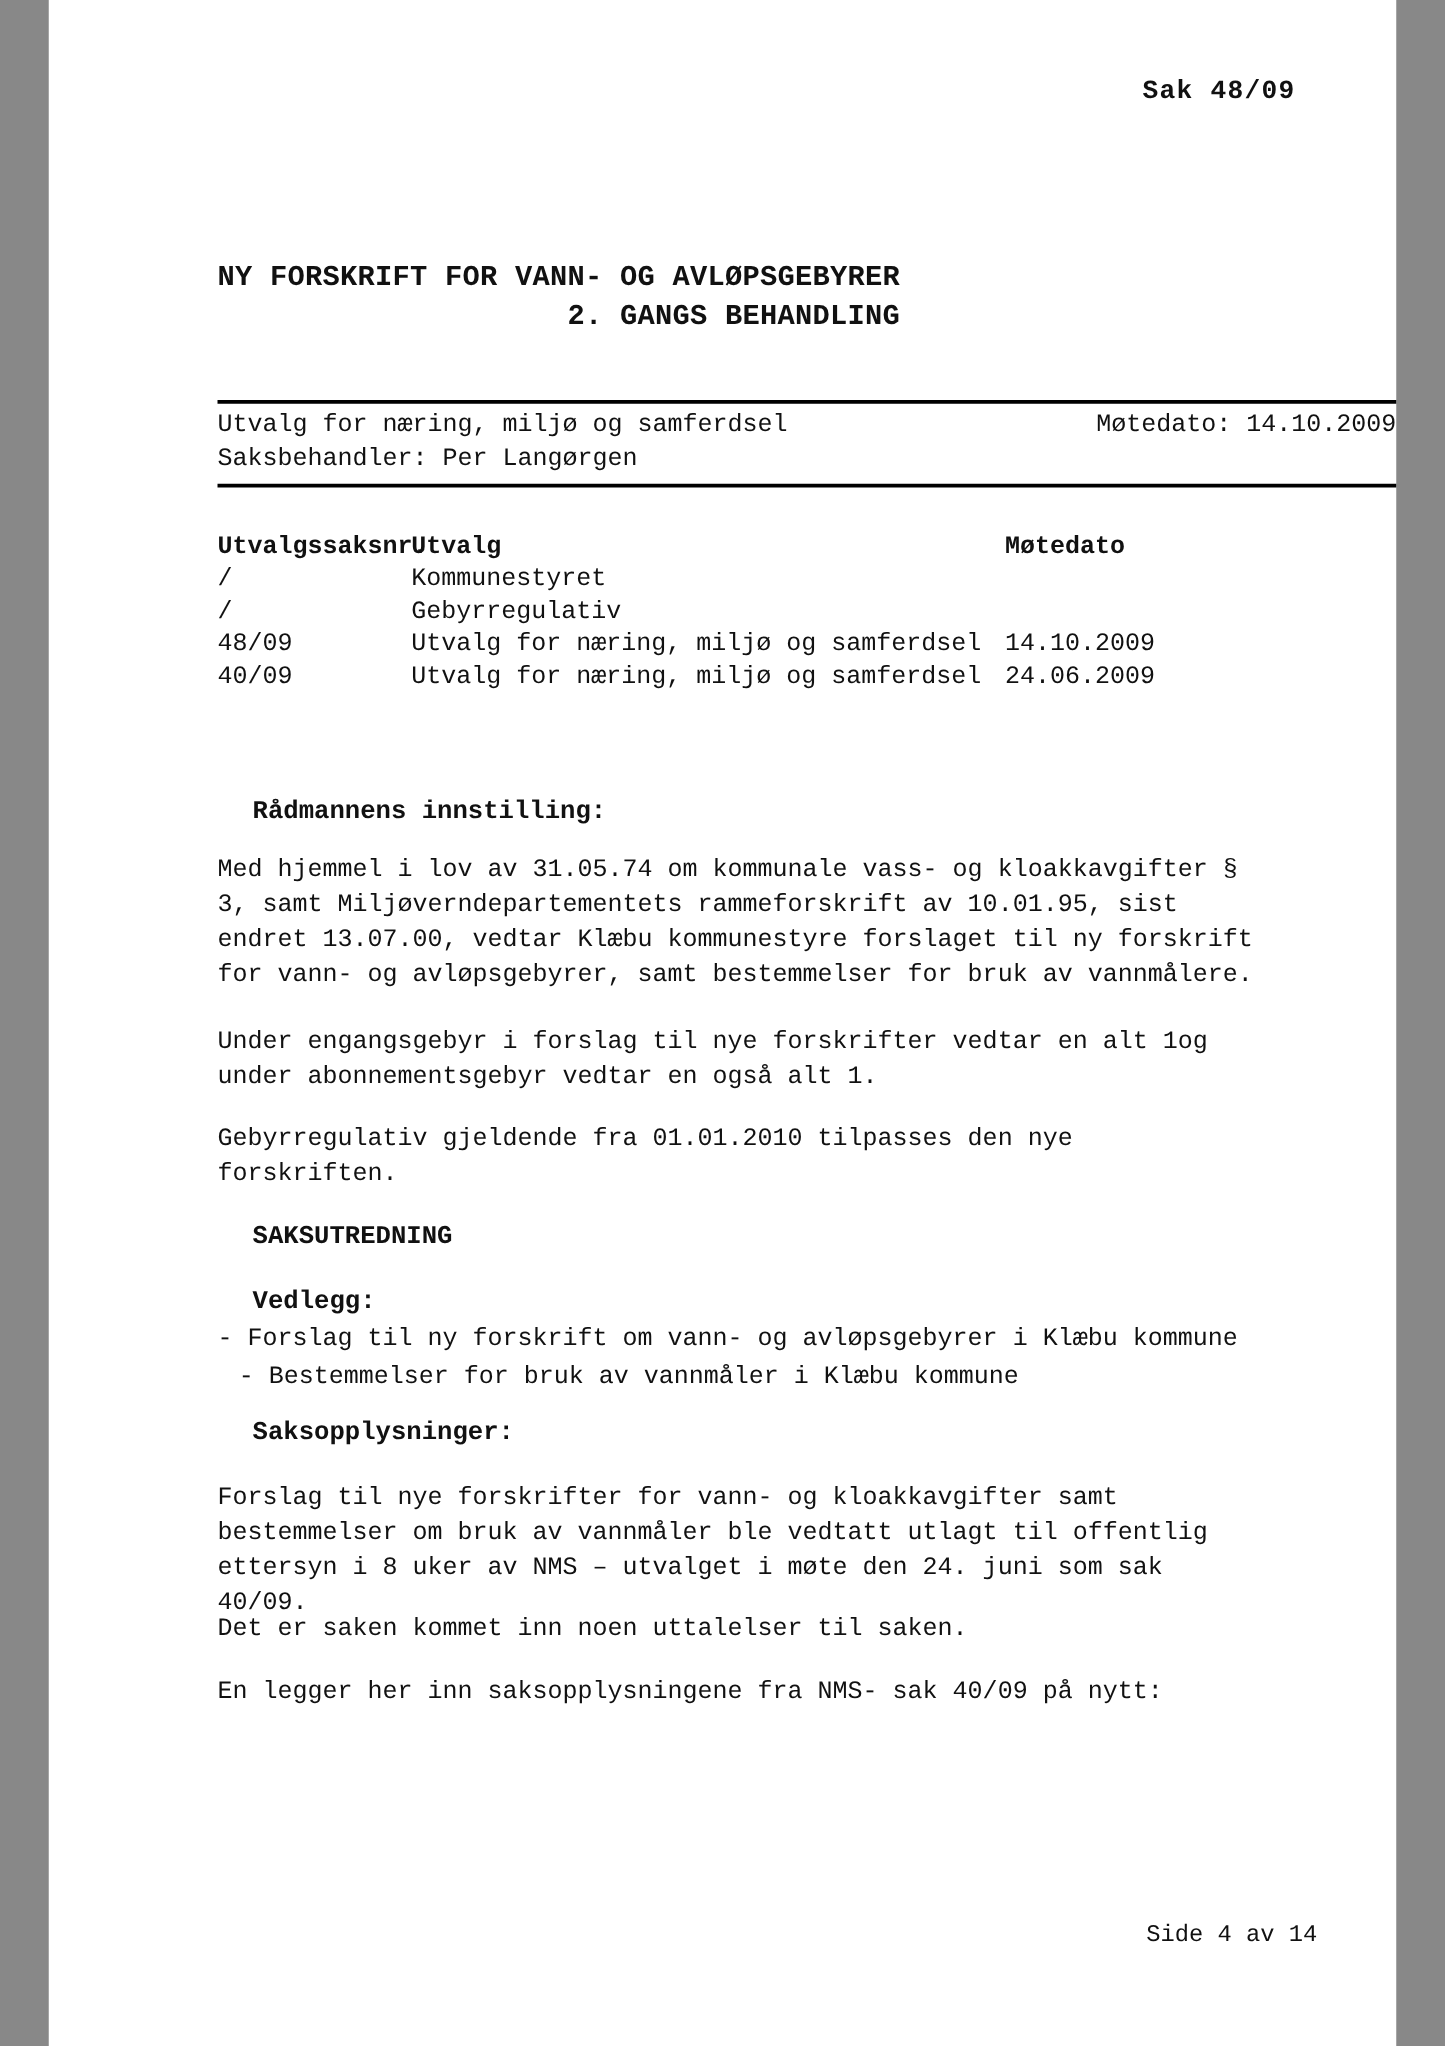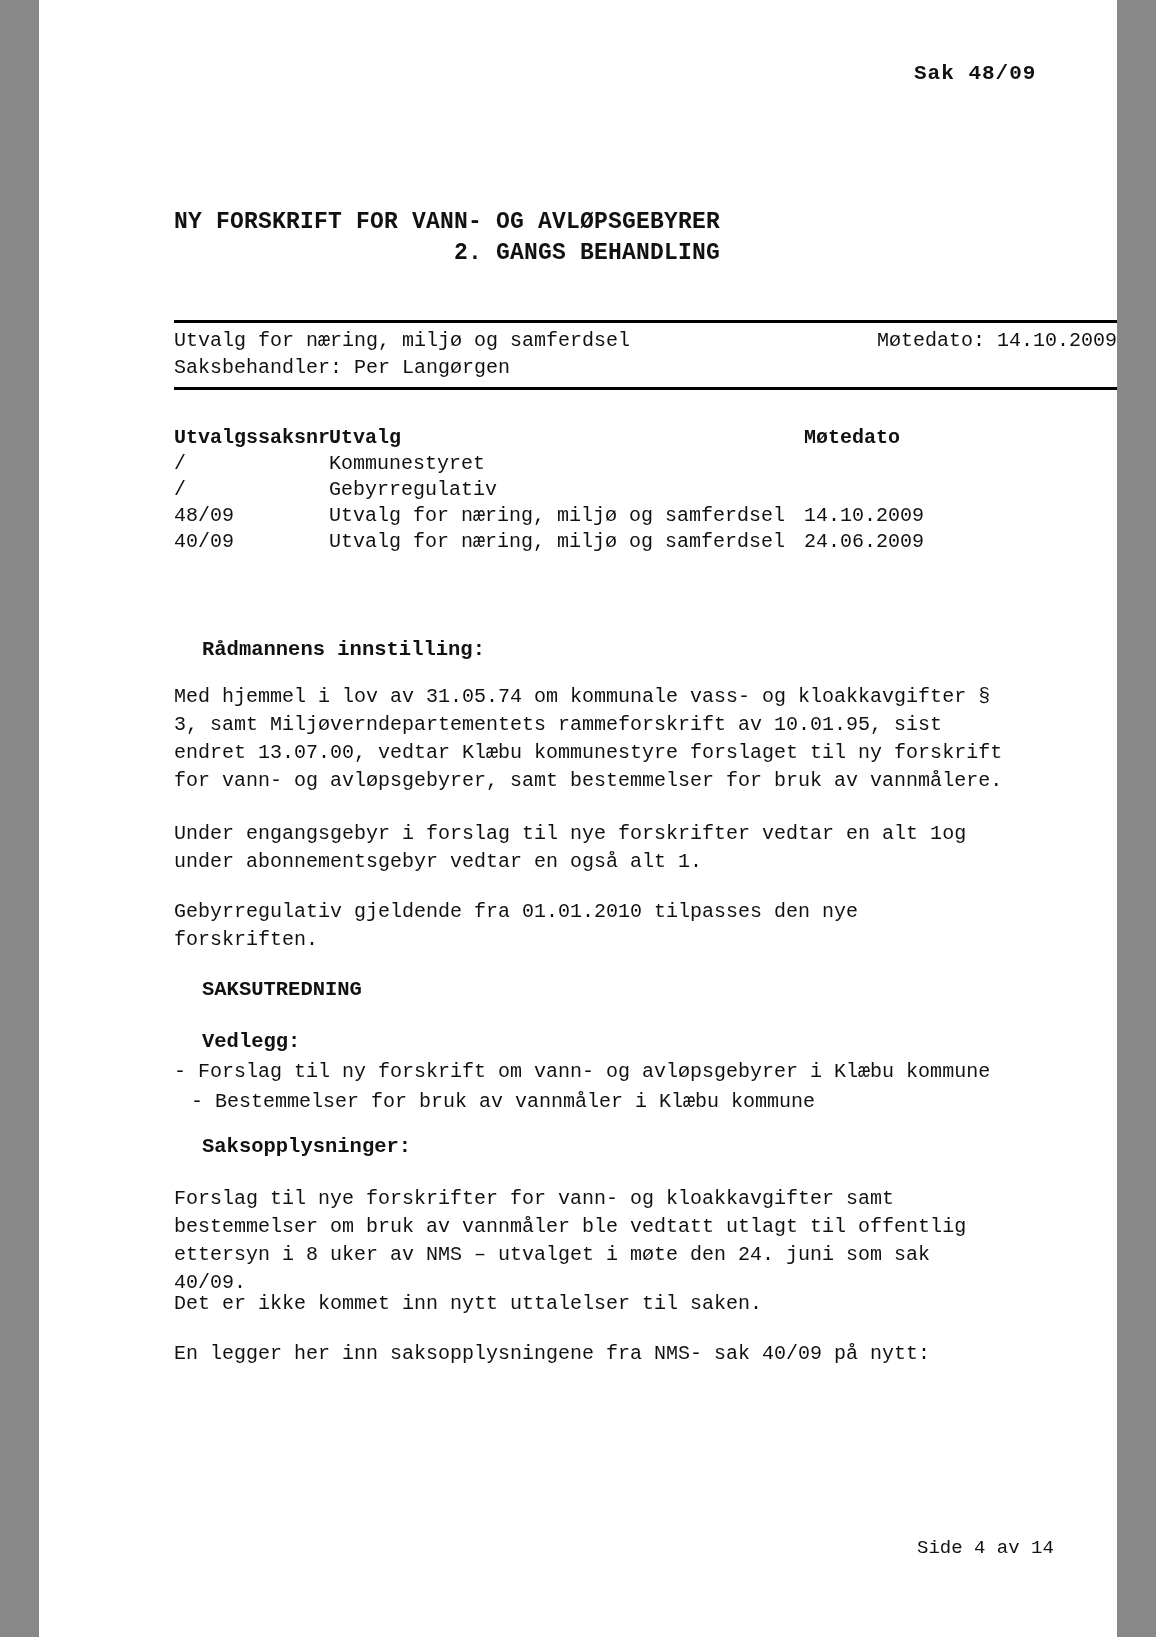--- a/index.html
+++ b/index.html
@@ -103,19 +103,19 @@
   <div class="abs section-heading" style="top:1030px; left:135px;">Vedlegg:</div>
 
   <div class="abs body-par" style="top:1058px; left:135px;">- Forslag til ny forskrift om vann- og avløpsgebyrer i Klæbu kommune</div>
 
   <div class="abs body-par" style="top:1088px; left:135px;margin-left:17px;">- Bestemmelser for bruk av vannmåler i Klæbu kommune</div>
 
   <div class="abs section-heading" style="top:1135px; left:135px;text-align:right;">Saksopplysninger:</div>
 
   <div class="abs body-par" style="top:1185px; left:135px;">Forslag til nye forskrifter for vann- og kloakkavgifter samt bestemmelser om bruk av vannmåler ble vedtatt utlagt til offentlig ettersyn i 8 uker av NMS – utvalget i møte den 24. juni som sak 40/09.</div>
 
-  <div class="abs body-par" style="top:1290px; left:135px;">Det er ikke kommet inn nytt uttalelser til saken.</div>
+  <div class="abs body-par" style="top:1290px; left:135px;">Det er saken kommet inn noen uttalelser til saken.</div>
 
   <div class="abs body-par" style="top:1340px; left:135px;">En legger her inn saksopplysningene fra NMS- sak 40/09 på nytt:</div>
 
   <div class="abs footer-text" style="top:1537px; left:878px;">Side 4 av 14</div>
 
 </div>
 
 </body></html>

